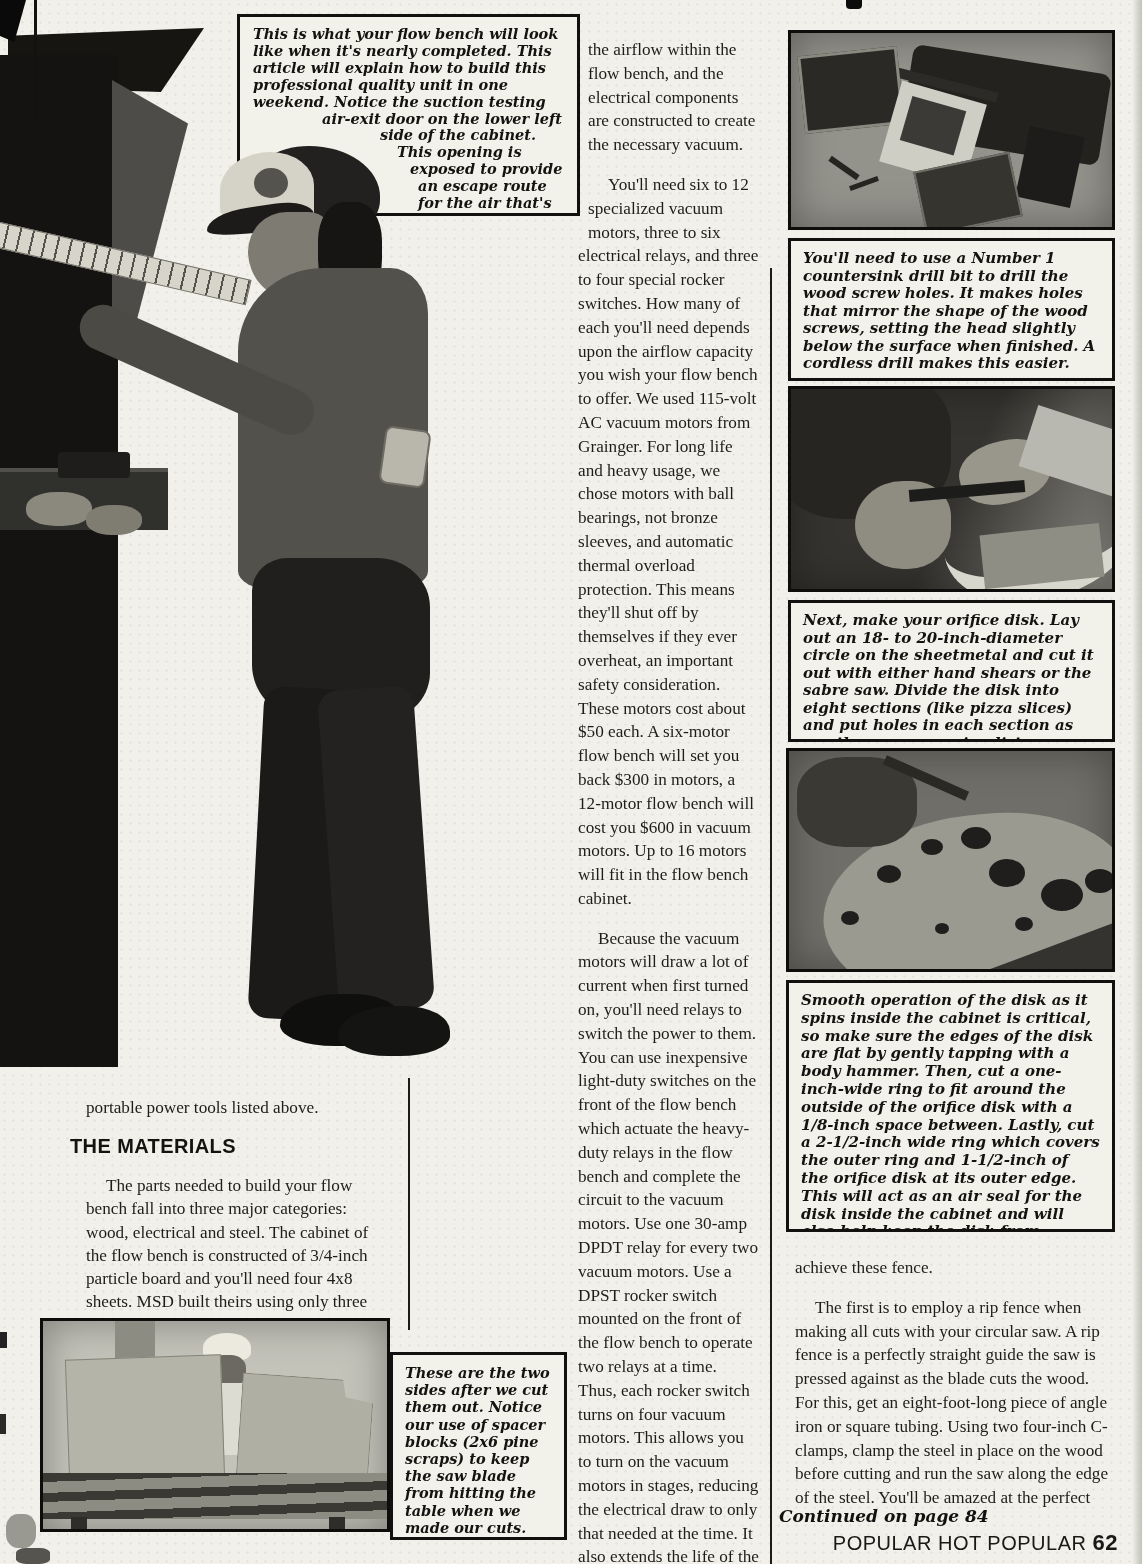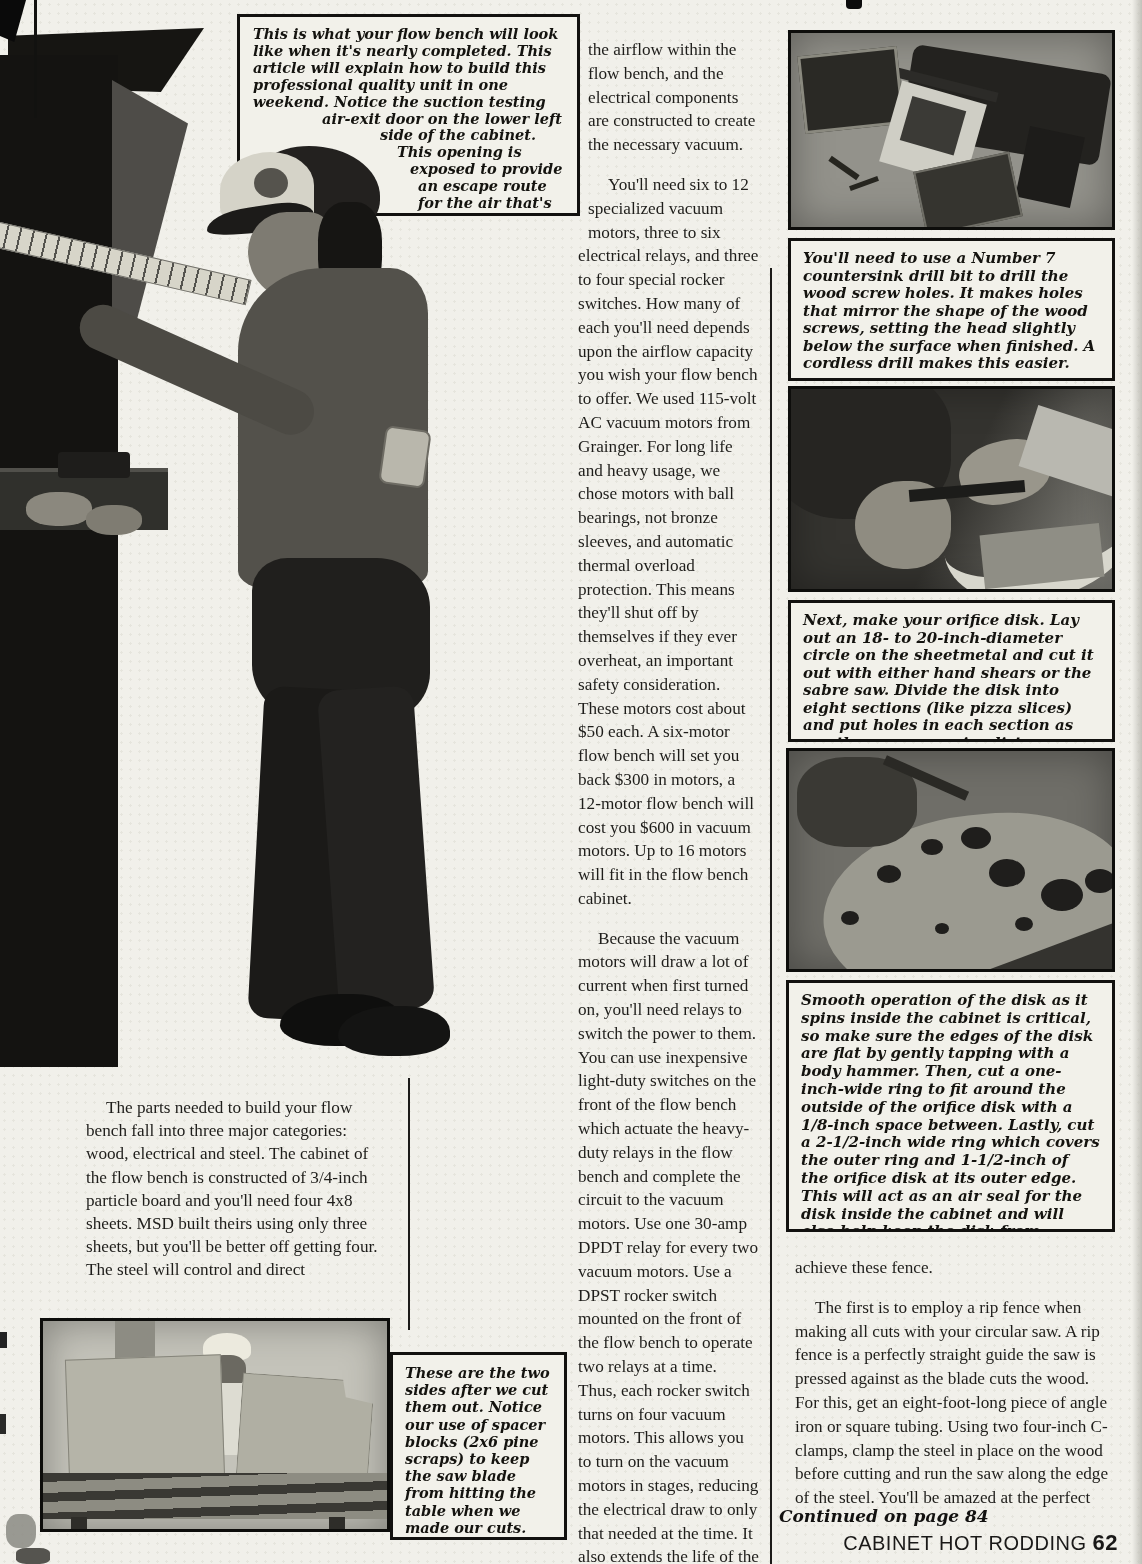--- a/index.html
+++ b/index.html
@@ -40,30 +40,32 @@
     <div class="spacer" style="width:158px;height:212px;"></div>
     <div class="spacer" style="clear:left;width:148px;height:260px;margin-top:1092px;"></div>
     <p class="body">the airflow within the flow bench, and the electrical components are constructed to create the necessary vacuum.</p>
     <p class="body ind">You'll need six to 12 specialized vacuum motors, three to six electrical relays, and three to four special rocker switches. How many of each you'll need depends upon the airflow capacity you wish your flow bench to offer. We used 115-volt AC vacuum motors from Grainger. For long life and heavy usage, we chose motors with ball bearings, not bronze sleeves, and automatic thermal overload protection. This means they'll shut off by themselves if they ever overheat, an important safety consideration. These motors cost about $50 each. A six-motor flow bench will set you back $300 in motors, a 12-motor flow bench will cost you $600 in vacuum motors. Up to 16 motors will fit in the flow bench cabinet.</p>
     <p class="body ind">Because the vacuum motors will draw a lot of current when first turned on, you'll need relays to switch the power to them. You can use inexpensive light-duty switches on the front of the flow bench which actuate the heavy-duty relays in the flow bench and complete the circuit to the vacuum motors. Use one 30-amp DPDT relay for every two vacuum motors. Use a DPST rocker switch mounted on the front of the flow bench to operate two relays at a time. Thus, each rocker switch turns on four vacuum motors. This allows you to turn on the vacuum motors in stages, reducing the electrical draw to only that needed at the time. It also extends the life of the vacuum motors, since you'll only run as many as you need during testing, allowing the others to sit unused until required.</p>
     <h2 class="hd">BUILDING THE CABINET</h2>
 
   </div>
 
   <div class="abs" style="left:70px;top:1080px;width:338px;height:250px;overflow:hidden;">
+    <p class="body" style="line-height:23.2px;">portable power tools listed above.</p>
+    <h2 class="hd">THE MATERIALS</h2>
     <p class="body ind" style="line-height:23.2px;">The parts needed to build your flow bench fall into three major categories: wood, electrical and steel. The cabinet of the flow bench is constructed of 3/4-inch particle board and you'll need four 4x8 sheets. MSD built theirs using only three sheets, but you'll be better off getting four. The steel will control and direct</p>
   </div>
 
   <div class="abs" style="left:779px;top:1240px;width:352px;height:268px;overflow:hidden;">
     <p class="body">achieve these fence.</p>
     <p class="body ind">The first is to employ a rip fence when making all cuts with your circular saw. A rip fence is a perfectly straight guide the saw is pressed against as the blade cuts the wood. For this, get an eight-foot-long piece of angle iron or square tubing. Using two four-inch C-clamps, clamp the steel in place on the wood before cutting and run the saw along the edge of the steel. You'll be amazed at the perfect cuts you'll make. You must accurately measure the distance from the saw blade to the edge</p>
   </div>
   <div class="abs continued" style="left:779px;top:1506px;">Continued on page 84</div>
   <div class="abs footer" style="left:640px;top:1532px;width:478px;">
-    <span>CABINET HOT RODDING</span>
+    <span>POPULAR HOT POPULAR</span>
     <b>62</b>
   </div>
 
   <div class="abs capbox" style="left:237px;top:14px;width:343px;height:202px;z-index:2;font-size:14.5px;line-height:16.9px;">
     <span class="spacer" style="width:1px;height:101px;"></span>
     <span class="spacer" style="clear:left;width:70px;height:17px;"></span>
     <span class="spacer" style="clear:left;width:128px;height:17px;"></span>
     <span class="spacer" style="clear:left;width:145px;height:17px;"></span>
     <span class="spacer" style="clear:left;width:158px;height:17px;"></span>
     <span class="spacer" style="clear:left;width:166px;height:17px;"></span>
@@ -105,21 +107,21 @@
     <div class="abs" style="left:10px;top:18px;width:94px;height:72px;background:#2a2925;border:3px solid #8a897f;transform:rotate(-6deg);"></div>
     <div class="abs" style="left:98px;top:58px;width:88px;height:84px;background:#cfcec5;transform:rotate(16deg);">
       <div class="abs" style="left:14px;top:12px;width:56px;height:46px;background:#3b3a36;"></div>
     </div>
     <div class="abs" style="left:128px;top:128px;width:94px;height:62px;background:#35342f;transform:rotate(-12deg);border:2px solid #6f6e66;"></div>
     <div class="abs" style="left:36px;top:132px;width:34px;height:6px;background:#26251f;transform:rotate(35deg);"></div>
     <div class="abs" style="left:58px;top:148px;width:30px;height:5px;background:#26251f;transform:rotate(-20deg);"></div>
   </div>
 
   <div class="abs capbox" style="left:788px;top:238px;width:327px;height:143px;">
-    <p>You'll need to use a Number 7 countersink drill bit to drill the wood screw holes. It makes holes that mirror the shape of the wood screws, setting the head slightly below the surface when finished. A cordless drill makes this easier.</p>
+    <p>You'll need to use a Number 1 countersink drill bit to drill the wood screw holes. It makes holes that mirror the shape of the wood screws, setting the head slightly below the surface when finished. A cordless drill makes this easier.</p>
   </div>
 
   <div class="abs photo speck" style="left:788px;top:386px;width:327px;height:206px;background:linear-gradient(115deg,#34332f 0 52%,#8a8982 100%);" aria-label="Cutting the sheetmetal orifice disk blank with hand shears">
     <div class="abs" style="left:-20px;top:-20px;width:180px;height:150px;background:#262522;border-radius:40%;"></div>
     <div class="abs" style="left:64px;top:92px;width:96px;height:88px;background:#8f8c81;border-radius:50% 40% 45% 50%;"></div>
     <div class="abs" style="left:168px;top:52px;width:92px;height:62px;background:#99968b;border-radius:45%;transform:rotate(-14deg);"></div>
     <div class="abs" style="left:118px;top:96px;width:116px;height:12px;background:#1c1c1a;transform:rotate(-5deg);"></div>
     <div class="abs" style="left:150px;top:64px;width:200px;height:120px;border-bottom:26px solid #d8d7cd;border-radius:0 0 55% 40%;transform:rotate(-9deg);"></div>
     <div class="abs" style="right:-14px;top:30px;width:100px;height:64px;background:#b9b8b0;transform:rotate(18deg);"></div>
     <div class="abs" style="right:10px;bottom:6px;width:120px;height:54px;background:#8f8e85;transform:rotate(-6deg);"></div>

